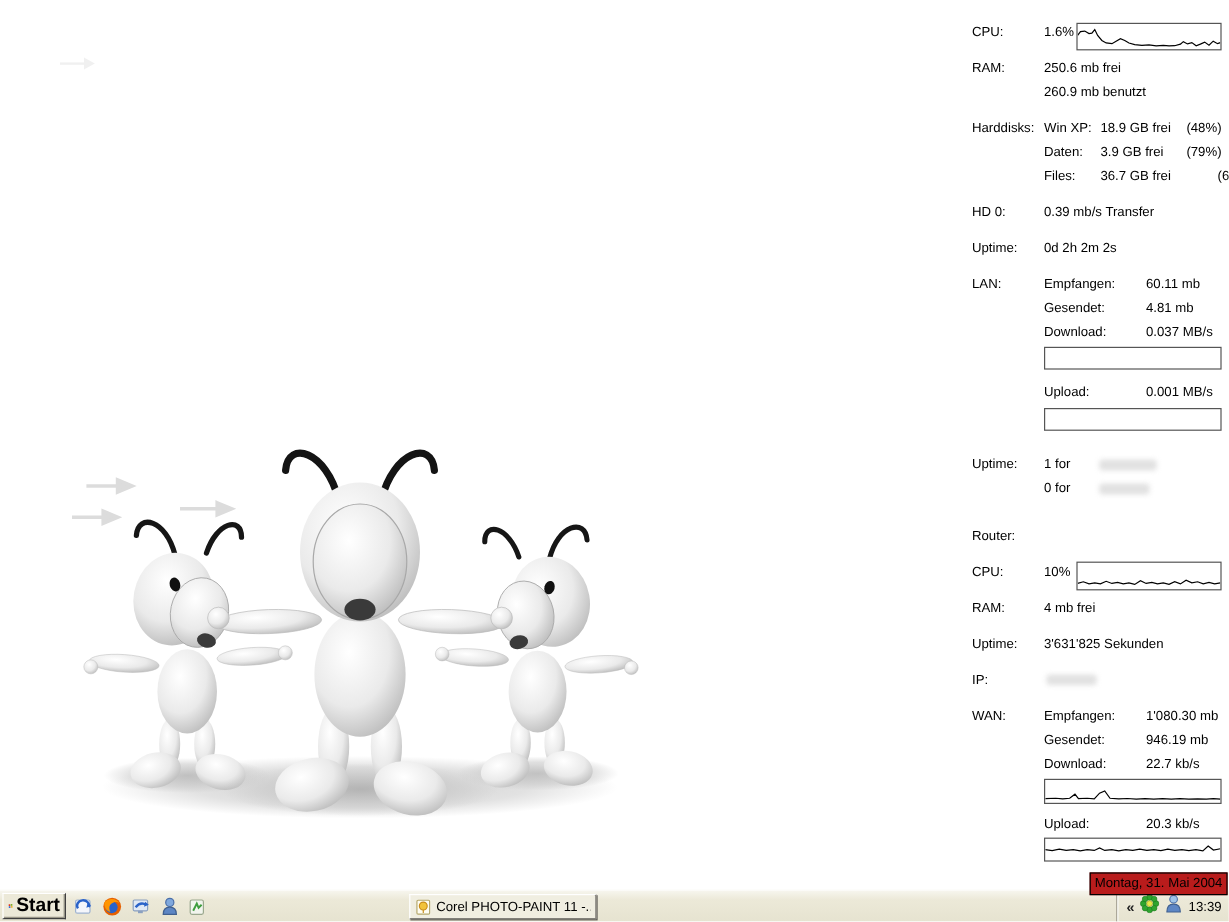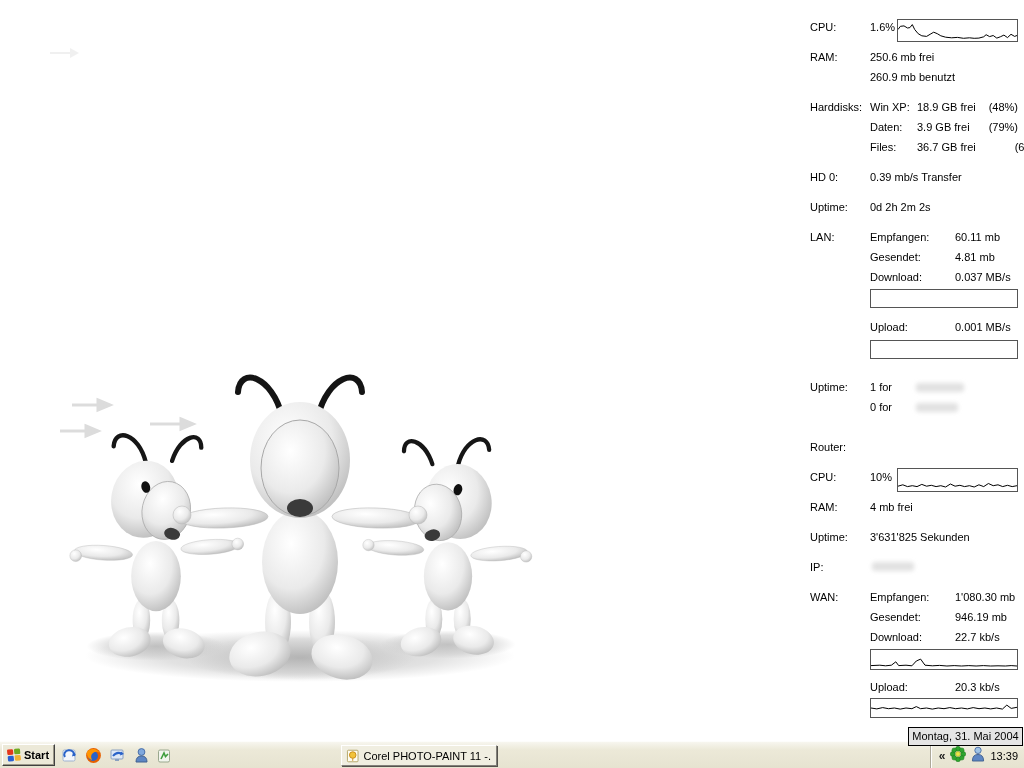--- a/index.html
+++ b/index.html
@@ -17,38 +17,38 @@
   #wallpaper{position:absolute;left:48px;top:358px;width:504px;height:332px;}
   #faint-arrow{position:absolute;left:50px;top:46px;opacity:.12;}
 
   
   #taskbar{position:absolute;left:0;bottom:0;width:1024px;height:27px;
     background:linear-gradient(#f7f6ef,#ece9d8 30%,#e6e3d0);
     border-top:1px solid #fdfdfb;z-index:5;}
   #start-btn{position:absolute;left:2px;top:2px;height:22px;width:53px;
     background:#ece9d8;border:1px solid;border-color:#fff #404040 #404040 #fff;
     box-shadow:inset -1px -1px 0 #9a9788;display:flex;align-items:center;gap:3px;
-    padding:0 4px;font-size:11px;font-weight:bold;color:#000;cursor:pointer;
+    padding:0 4px;font-size:16px;font-weight:bold;color:#000;cursor:pointer;
     font-family:"Liberation Sans",sans-serif;}
   .ql{position:absolute;top:4px;width:19px;height:19px;display:flex;align-items:center;
     justify-content:center;cursor:pointer;}
   .taskbtn{position:absolute;top:3px;height:21px;width:156px;background:#f0eee1;
     border:1px solid;border-color:#fff #82807a #82807a #fff;
     box-shadow:1px 1px 0 #55534d;display:flex;align-items:center;gap:4px;
     padding:0 4px;font-size:11px;color:#000;cursor:pointer;overflow:hidden;}
   .taskbtn span{white-space:nowrap;overflow:hidden;}
   #tray{position:absolute;right:0;top:1px;height:25px;display:flex;align-items:center;
     gap:5px;padding:0 6px 0 8px;border-left:1px solid #aca899;
     box-shadow:inset 1px 0 0 #fff;}
   #tray .chev{font-size:12px;font-weight:bold;color:#222;cursor:pointer;}
   #clock{font-size:11px;color:#000;cursor:pointer;}
 
   
   #tooltip{position:absolute;left:908px;top:727px;width:115px;height:19px;
-    background:#e5e5e5;border:1px solid #000;font-size:11px;line-height:17px;
+    background:#b91c1c;border:1px solid #000;font-size:11px;line-height:17px;
     text-align:center;color:#000;z-index:9;white-space:nowrap;}
 </style>
 </head>
 <body>
 
 <div id="screen">
 
   <svg id="faint-arrow" width="30" height="14">
     <line x1="0" y1="7" x2="20" y2="7" stroke="#888" stroke-width="2"></line>
     <path d="M20,2 L29,7 L20,12 Z" fill="#888"></path>

